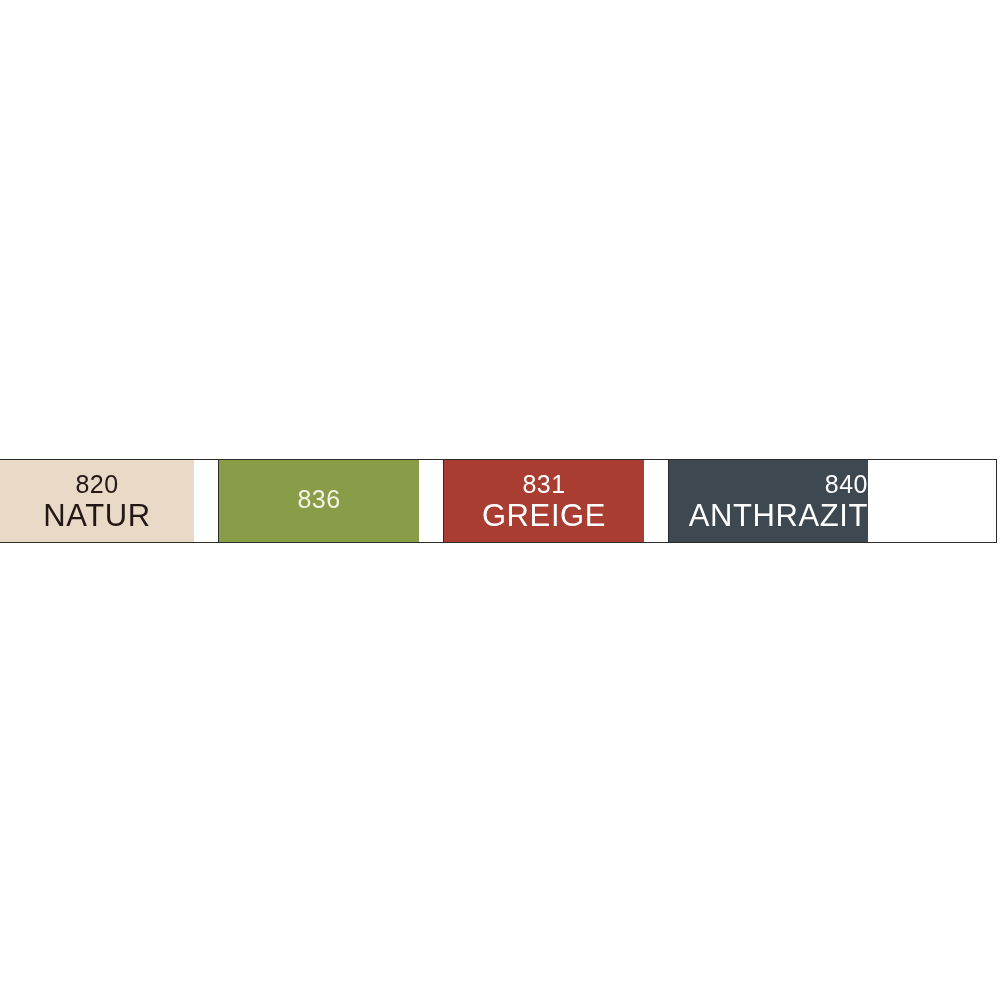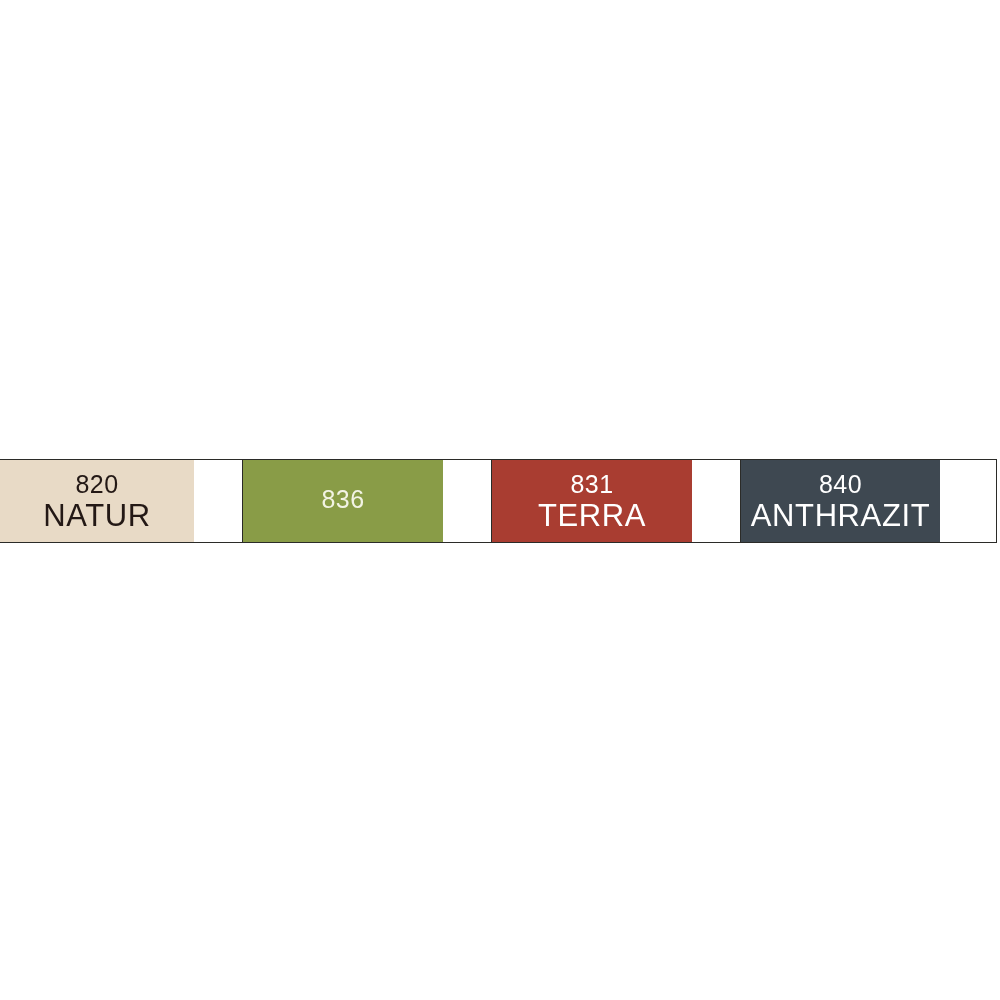--- a/index.html
+++ b/index.html
@@ -24,21 +24,20 @@
     top: 459px;
     width: 997px;
     height: 84px;
     display: flex;
     flex-direction: row;
     align-items: stretch;
     box-sizing: border-box;
     border-top: 1.5px solid #2b2b28;
     border-bottom: 1.5px solid #2b2b28;
     border-right: 1.5px solid #2b2b28;
-    gap: 24px;
   }
 
   .swatch {
     position: relative;
     box-sizing: border-box;
     display: flex;
     flex-direction: column;
     align-items: center;
     justify-content: center;
     text-align: center;
@@ -74,19 +73,19 @@
 <div id="swatch-strip" style="border-top-color: rgb(43, 43, 40); border-bottom-color: rgb(43, 43, 40); border-right-color: rgb(43, 43, 40);">
     <div class="swatch" style="background: rgb(232, 218, 198); color: rgb(35, 24, 21); width: 194px; flex: 0 0 194px; border-left-color: rgb(43, 43, 40);">
       <span class="swatch-code">820</span>
       <span class="swatch-name">NATUR</span>
     </div>
     <div class="swatch" style="background: rgb(137, 156, 71); color: rgb(242, 243, 228); width: 201px; flex: 0 0 201px; border-left-color: rgb(43, 43, 40);">
       <span class="swatch-code">836</span>
     </div>
     <div class="swatch" style="background: rgb(169, 61, 49); color: rgb(255, 255, 255); width: 201px; flex: 0 0 201px; border-left-color: rgb(43, 43, 40);">
       <span class="swatch-code">831</span>
-      <span class="swatch-name">TERRA</span>
+      <span class="swatch-name">GREIGE</span>
     </div>
-    <div class="swatch" style="background: rgb(62, 72, 81); color: rgb(255, 255, 255); width: 200px; flex: 0 0 200px; border-left-color: rgb(43, 43, 40);">
+    <div class="swatch" style="background: rgb(62, 72, 81); color: rgb(255, 255, 255); width: 200px; flex: 0 0 200px; border-left-color: rgb(43, 43, 40); align-items: flex-end;">
       <span class="swatch-code">840</span>
       <span class="swatch-name">ANTHRAZIT</span>
     </div>
   </div>
 
 </body></html>

